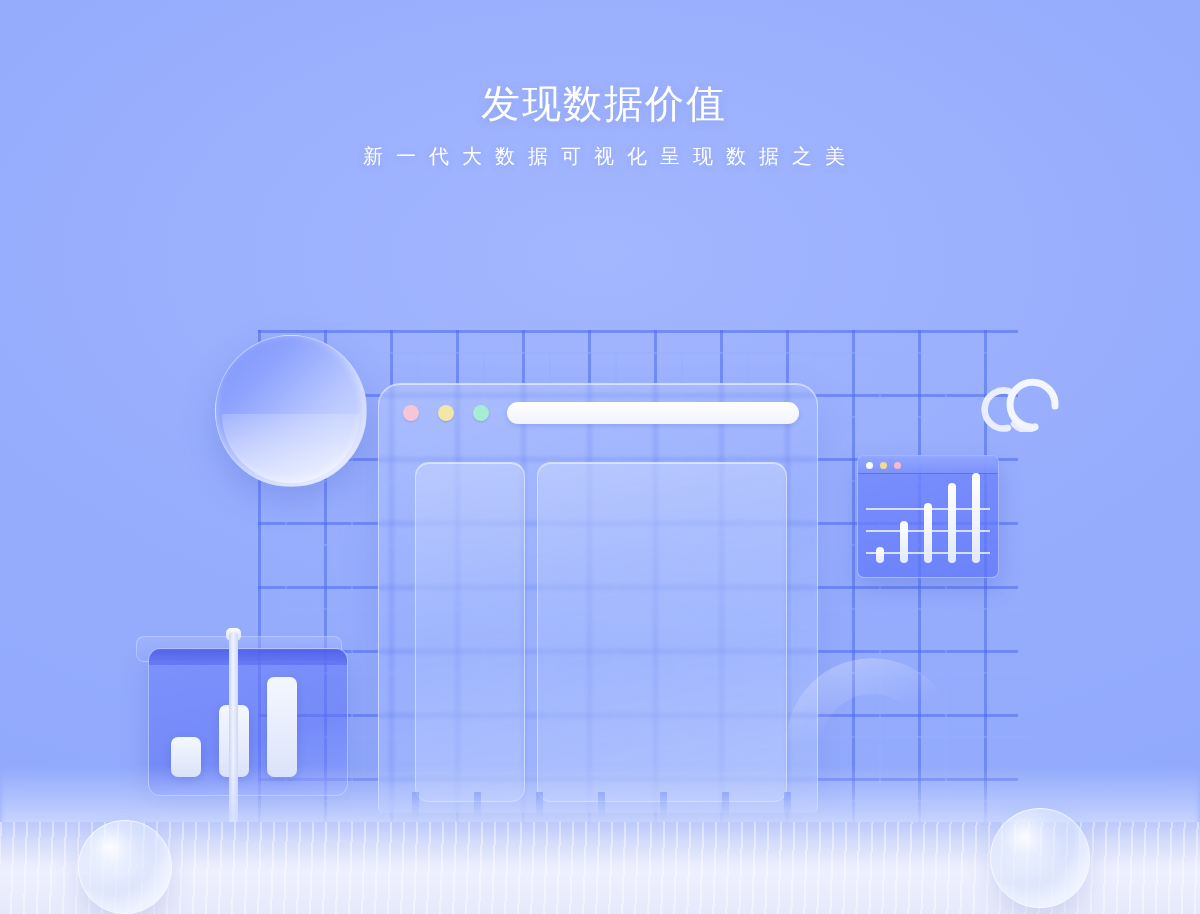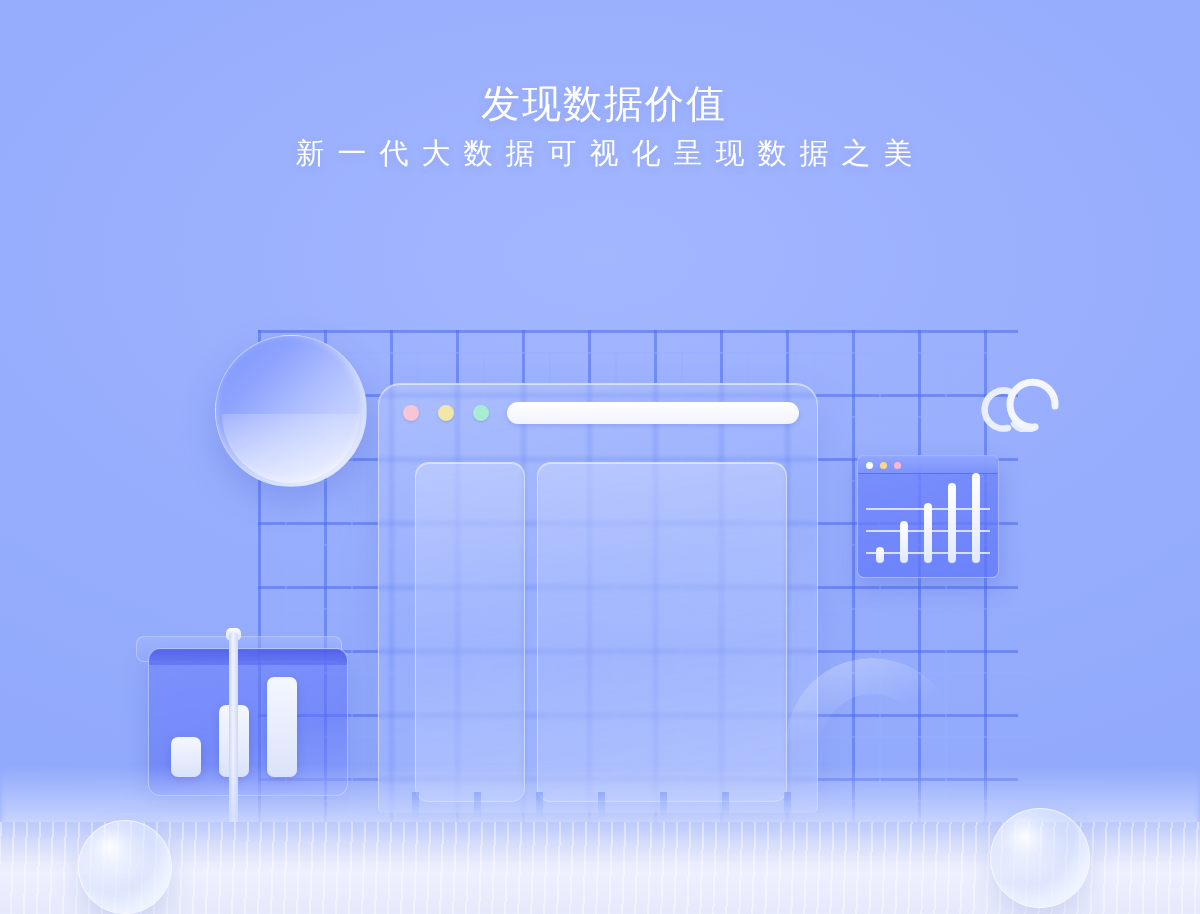--- a/index.html
+++ b/index.html
@@ -218,22 +218,22 @@
     letter-spacing:2px; line-height:1.15;
     text-shadow:0 2px 10px rgba(70,95,200,.18);
   }
   .headline {
     margin-top:12px;
     font-size:97px; font-weight:900; color:#ffffff;
     letter-spacing:1px; line-height:1.06;
     text-shadow:0 4px 18px rgba(70,95,200,.22);
   }
   .subline {
-    margin-top:8px;
-    font-size:29px; font-weight:400; color:#ffffff;
+    margin-top:16px;
+    font-size:20px; font-weight:400; color:#ffffff;
     letter-spacing:13px; line-height:1.3;
     padding-left:13px;
     text-shadow:0 2px 10px rgba(70,95,200,.16);
   }
 </style>
 </head>
 <body>
 
 <div id="stage">
 

